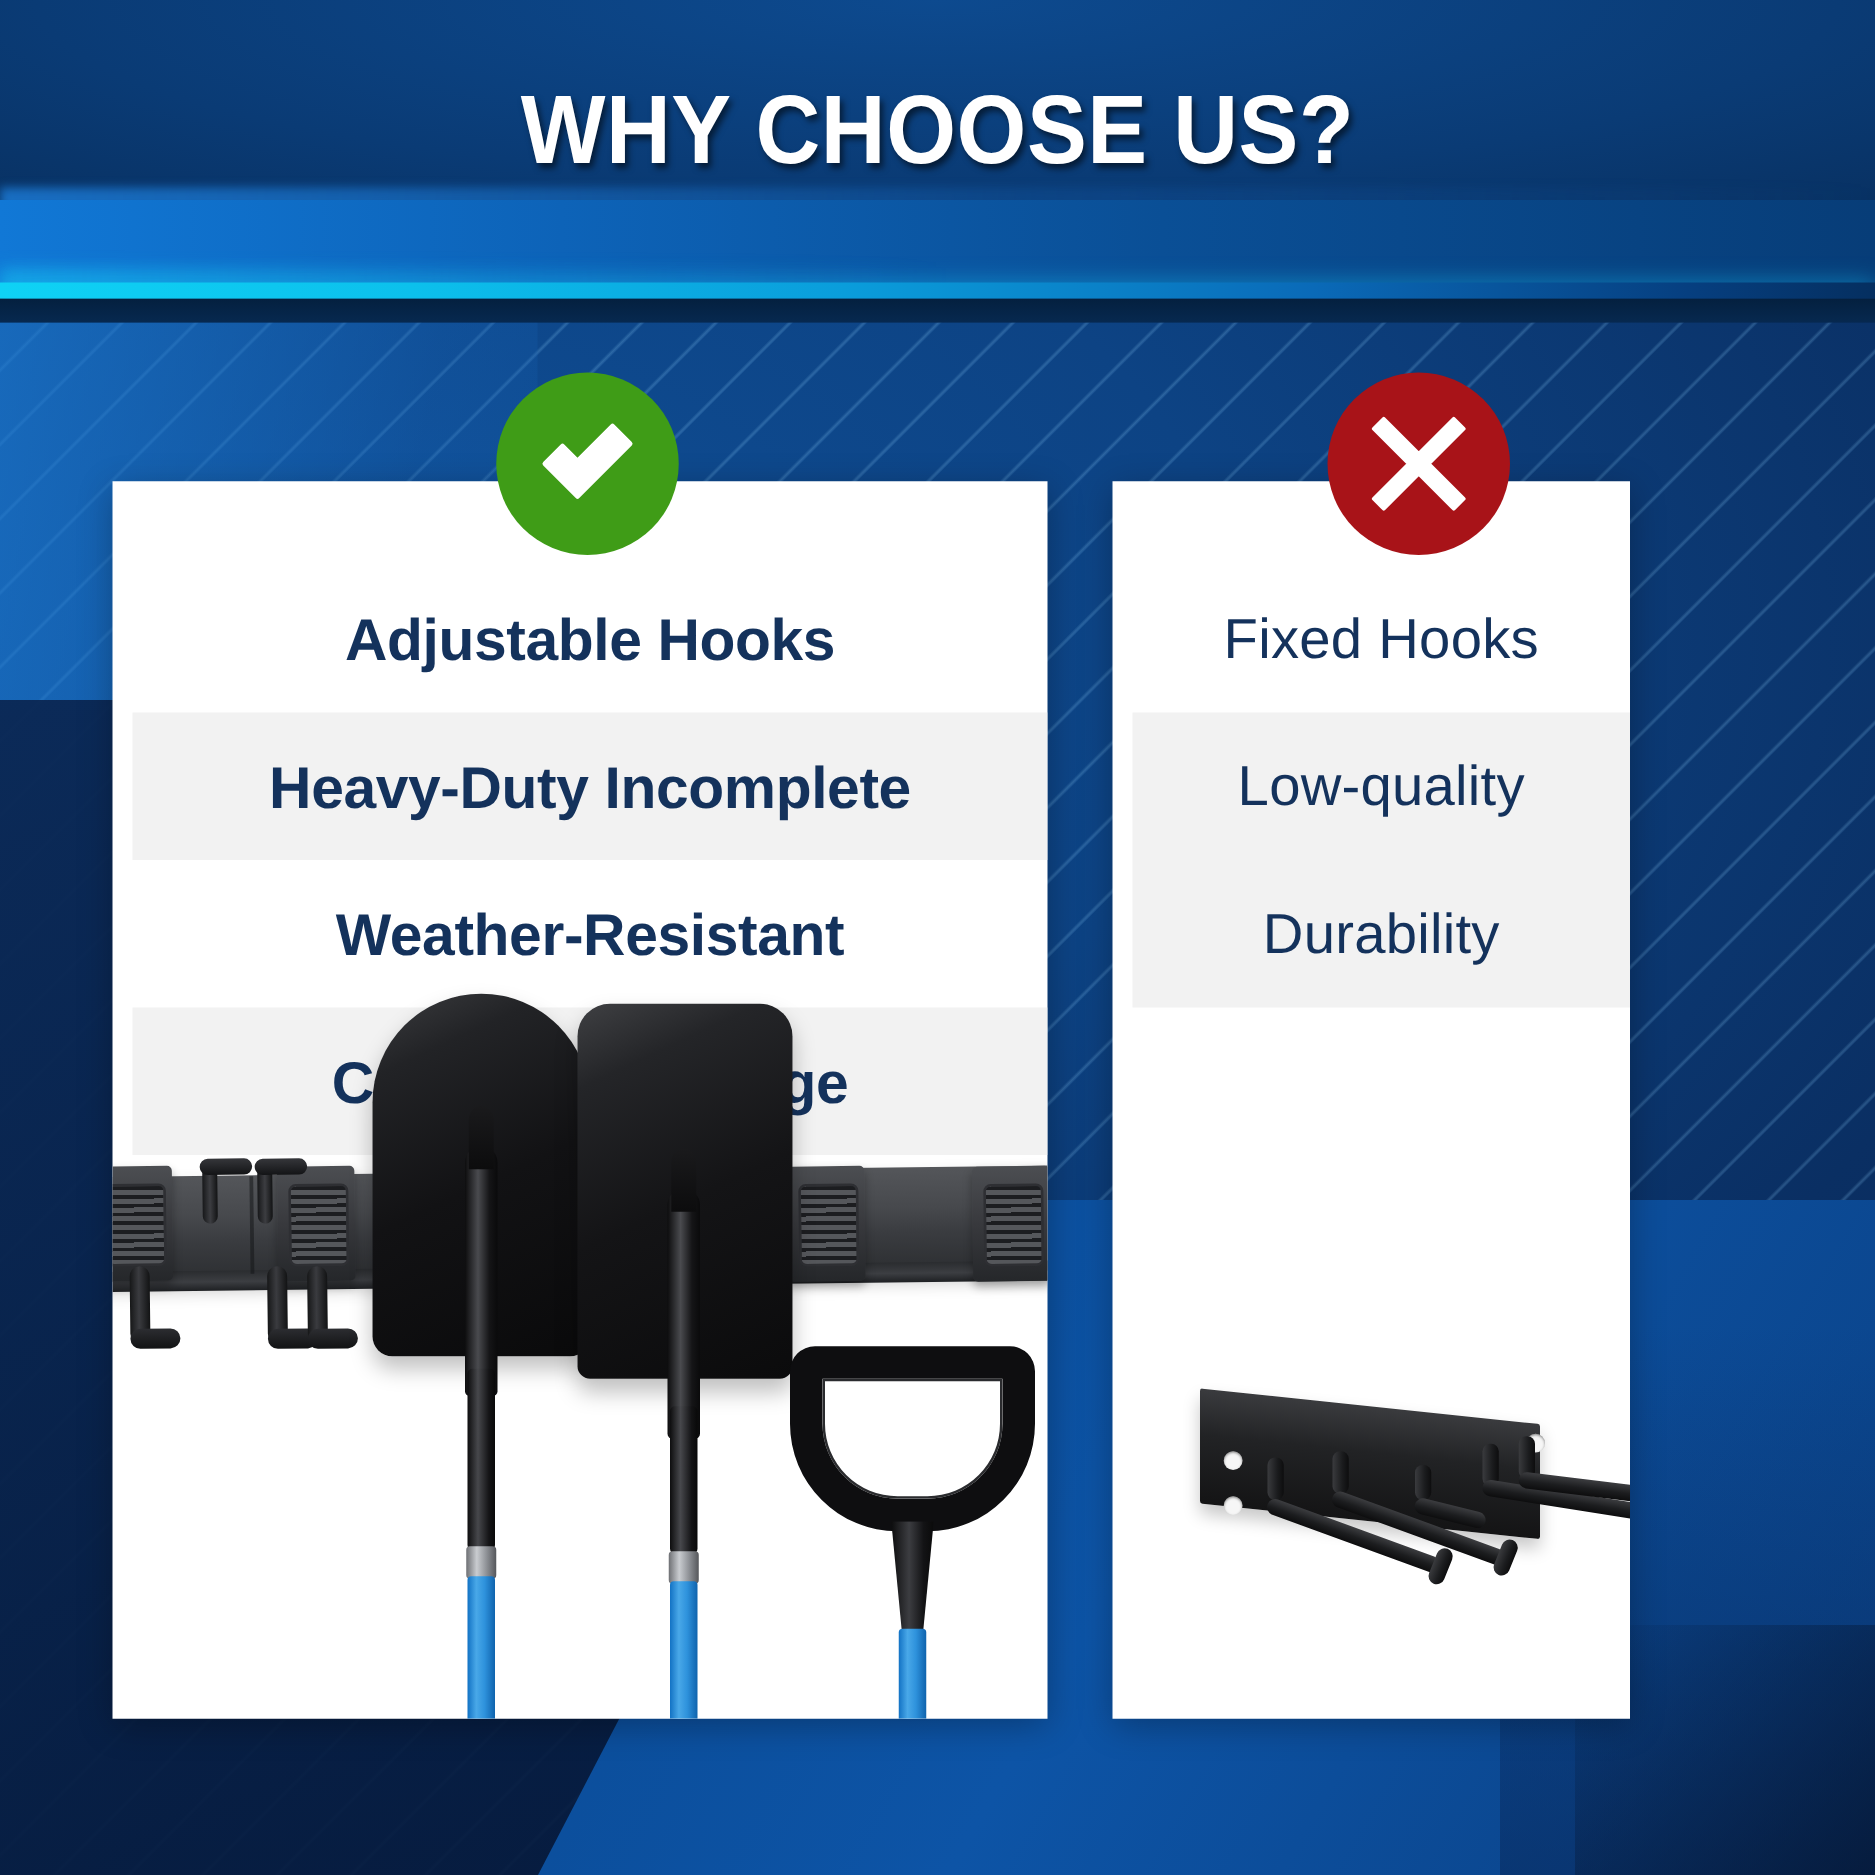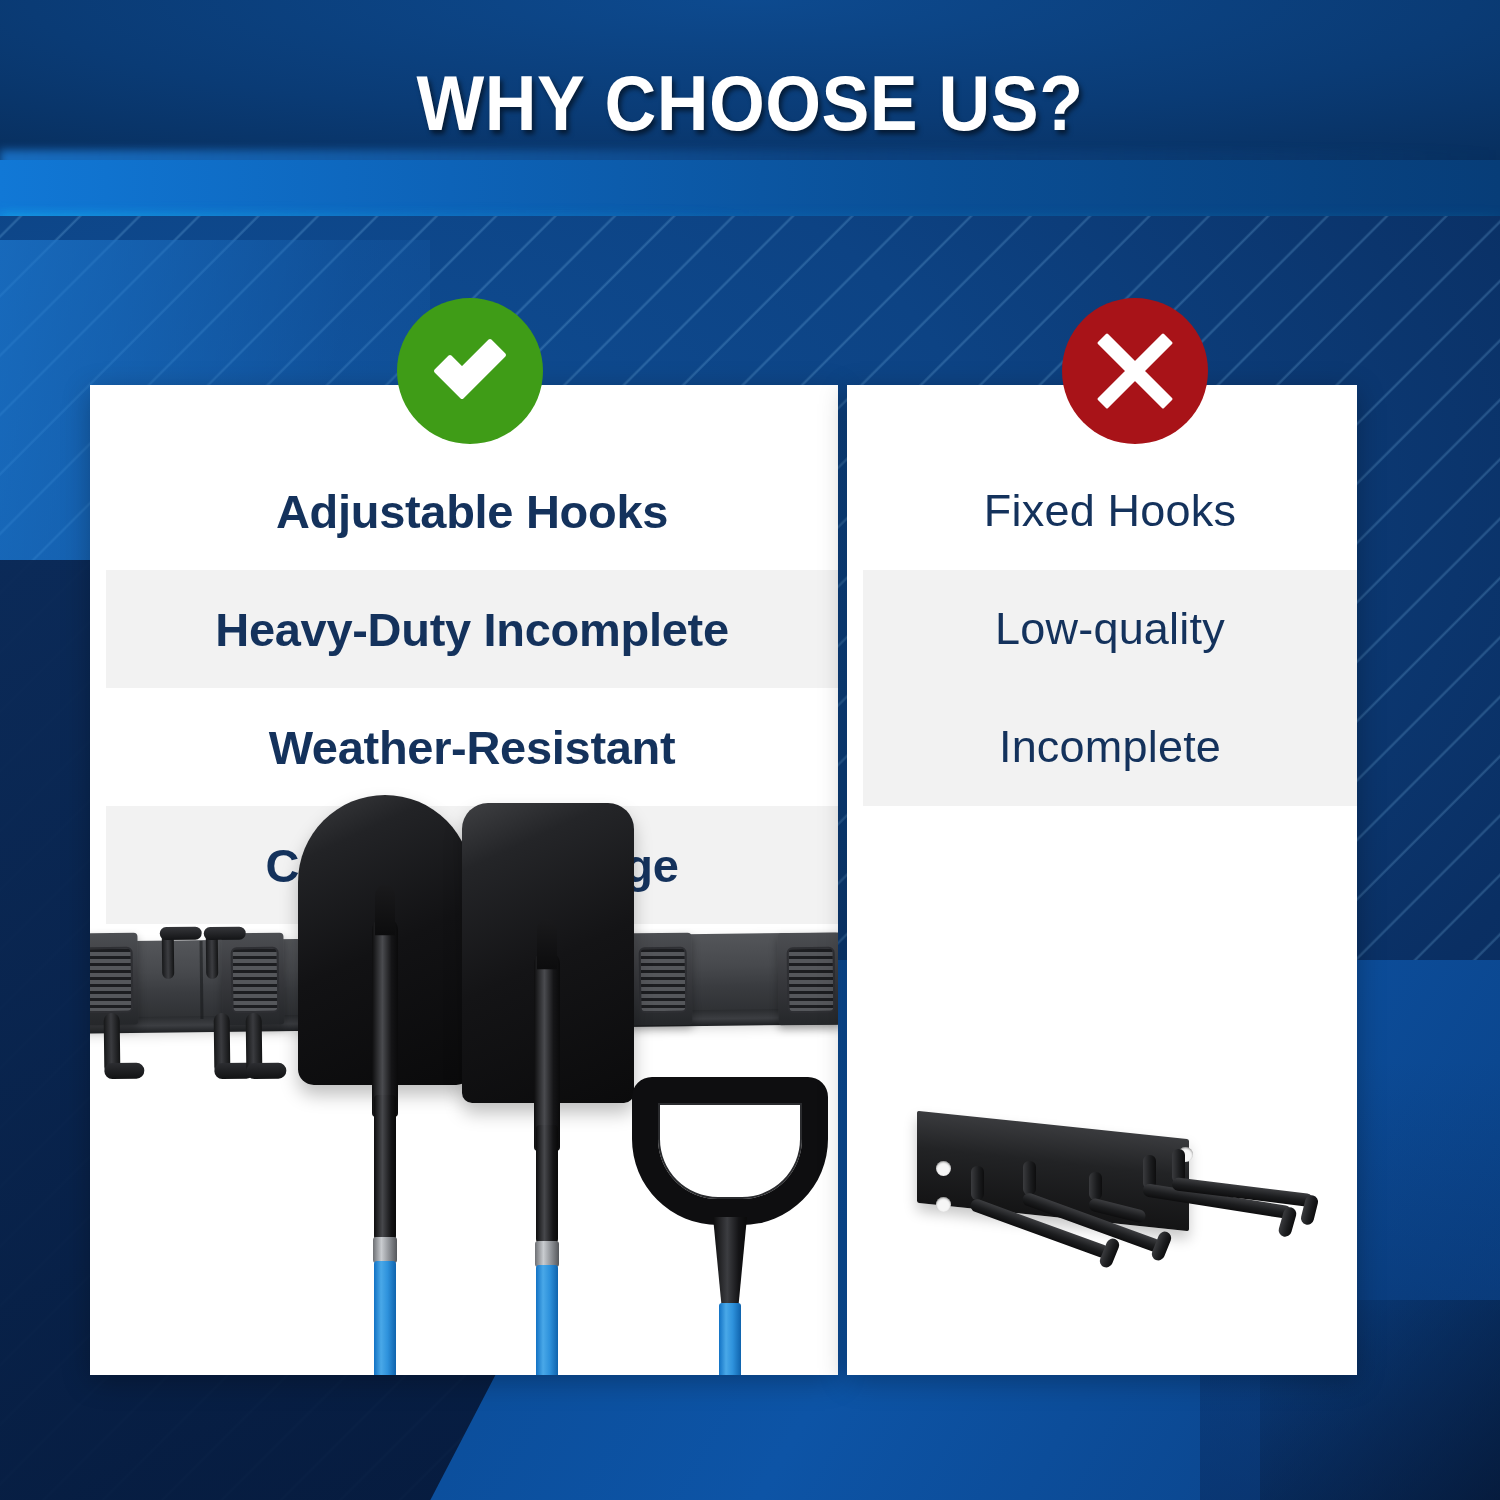--- a/index.html
+++ b/index.html
@@ -57,21 +57,21 @@
     position:absolute; right:0; top:1060px; width:300px; height:440px;
     background:linear-gradient(180deg, rgba(8,45,98,.0) 0%, rgba(8,40,90,.55) 100%);
   }
   .bg-corner-dark {
     position:absolute; right:0; bottom:0; width:240px; height:200px;
     background:linear-gradient(135deg, rgba(6,26,58,0) 0%, rgba(5,20,46,.75) 100%);
   }
 
   
   .header {
-    position:absolute; left:0; top:0; width:1500px; height:216px;
+    position:absolute; left:0; top:0; width:1500px; height:258px;
     overflow:hidden;
   }
   .header-bg {
     position:absolute; inset:0;
     background:
       radial-gradient(120% 140% at 50% 0%, #0d4a8f 0%, #0a3b75 40%, #072a55 78%, #051d3f 100%);
   }
   .header-band {
     position:absolute; left:0; top:160px; width:1500px; height:70px;
     background:linear-gradient(90deg,#1178d6 0%, #0d63b8 30%, #0a4f96 62%, #073d78 100%);
@@ -109,21 +109,21 @@
   }
 
   
   .panel {
     position:absolute;
     background:#ffffff;
     overflow:hidden;
     box-shadow:0 6px 26px rgba(0,0,0,.28);
   }
   .panel-left  { left:90px;  top:385px; width:748px;  height:990px; }
-  .panel-right { left:847px; top:385px; width:510px;  height:990px; }
+  .panel-right { left:890px; top:385px; width:414px;  height:990px; }
 
   .rows { position:absolute; left:0; top:0; width:100%;padding-left:16px; }
   .row {
     display:flex; align-items:center; justify-content:center;
     height:118px;
     color:#14325c;
     white-space:nowrap;
   }
   .row.alt { background:#f2f2f2; }
 
@@ -385,21 +385,21 @@
 <div class="panel panel-right">
 
   <div class="rows">
     <div class="row">
       <span>Fixed Hooks</span>
     </div>
     <div class="row alt">
       <span>Low-quality</span>
     </div>
     <div class="row alt">
-      <span>Incomplete</span>
+      <span>Durability</span>
     </div>
   </div>
 
   <div class="prod-right">
     <div class="hookbar-plate"></div>
     <div class="plate-hole" style="left:89px; top:136px;"></div>
     <div class="plate-hole" style="left:89px; top:172px;"></div>
     <div class="plate-hole" style="left:331px; top:122px;"></div>
 
     <div class="fhook-up" style="left:124px; top:141px;"></div>

